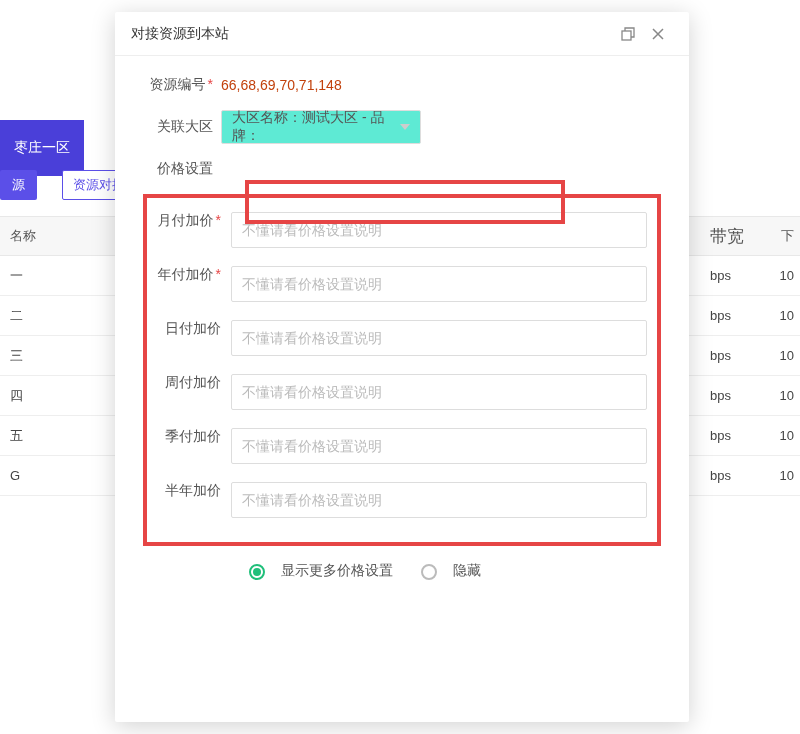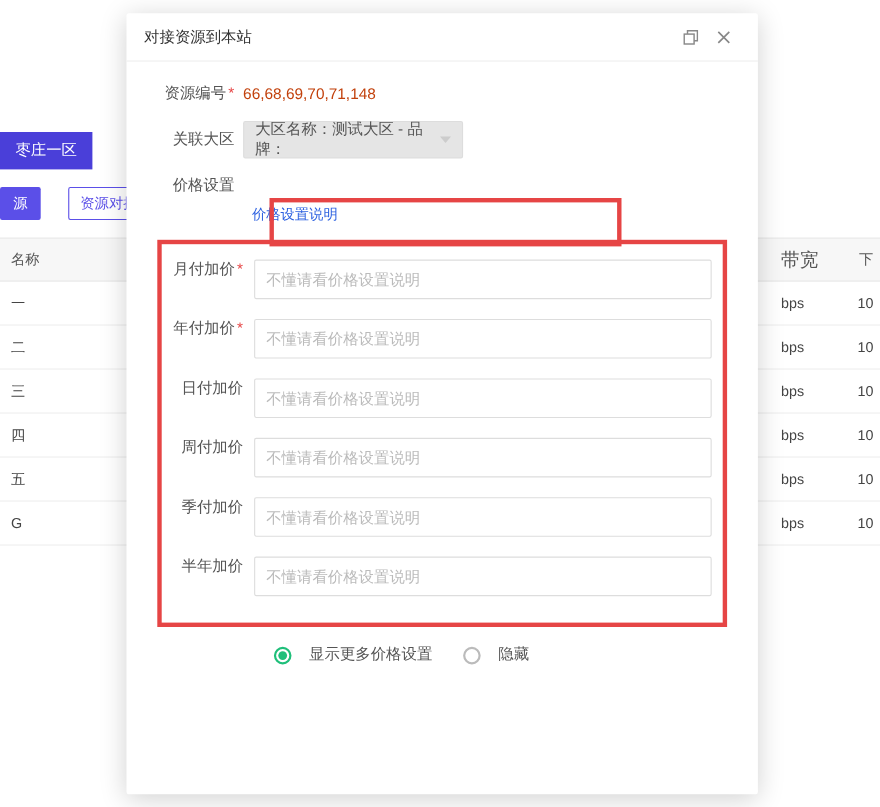--- a/index.html
+++ b/index.html
@@ -17,21 +17,21 @@
   position: absolute;
   top: 0; left: 0;
   width: 800px; height: 734px;
   filter: blur(0.5px);
 }
 .bg-tag {
   position: absolute;
   top: 120px; left: 0;
   background: #4a3fd9;
   color: #fff;
-  padding: 8px 14px;
+  padding: 19px 14px;
   font-size: 14px;
 }
 .bg-btn {
   position: absolute;
   top: 170px; left: 0;
   background: #5b4fe8;
   color: #fff;
   padding: 6px 12px;
   font-size: 13px;
   border-radius: 2px;
@@ -118,21 +118,21 @@
 .form-select {
   flex: 1;
   height: 34px;
   border: 1px solid #ddd;
   border-radius: 2px;
   padding: 0 30px 0 10px;
   position: relative;
   display: flex;
   align-items: center;
   color: #555;
-  background: #e5e5e5;
+  background: #5eead4;
   max-width: 200px;
 }
 .form-select .caret {
   position: absolute;
   right: 10px; top: 50%;
   transform: translateY(-50%);
   width: 0; height: 0;
   border-left: 5px solid transparent;
   border-right: 5px solid transparent;
   border-top: 6px solid #ccc;
@@ -282,23 +282,20 @@
       <div class="form-select">
         <span>大区名称：测试大区 - 品牌：</span>
         <span class="caret"></span>
       </div>
     </div>
 
     <div class="form-row">
       <div class="form-label">价格设置</div>
     </div>
 
-    <div class="link-row">
-      <span class="link">价格设置说明</span>
-    </div>
 
     <div class="inputs-box" id="inputs-box">
         <div class="in-row">
           <div class="in-label"><span>月付加价</span><span class="req">*</span></div>
           <input class="in-input" placeholder="不懂请看价格设置说明" style="">
         </div>
         <div class="in-row">
           <div class="in-label"><span>年付加价</span><span class="req">*</span></div>
           <input class="in-input" placeholder="不懂请看价格设置说明" style="">
         </div>

